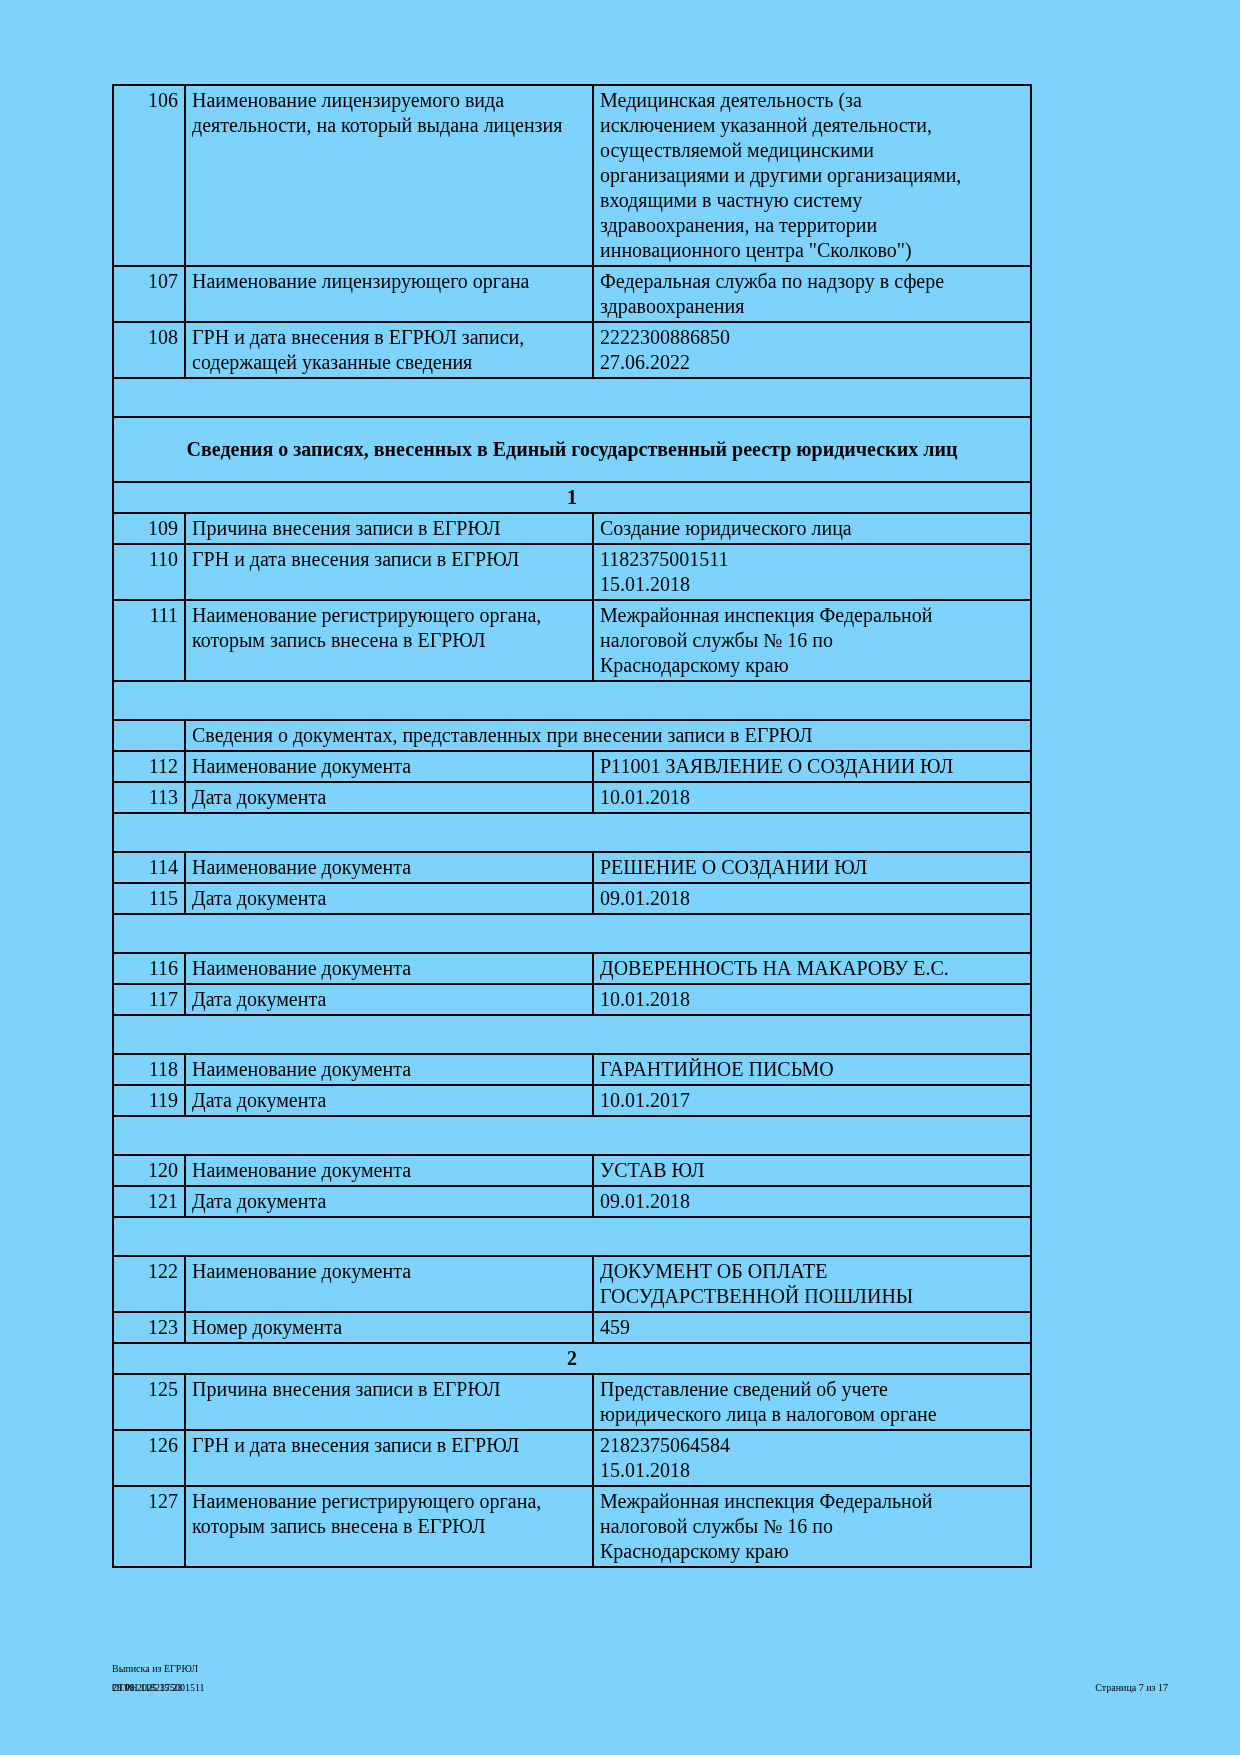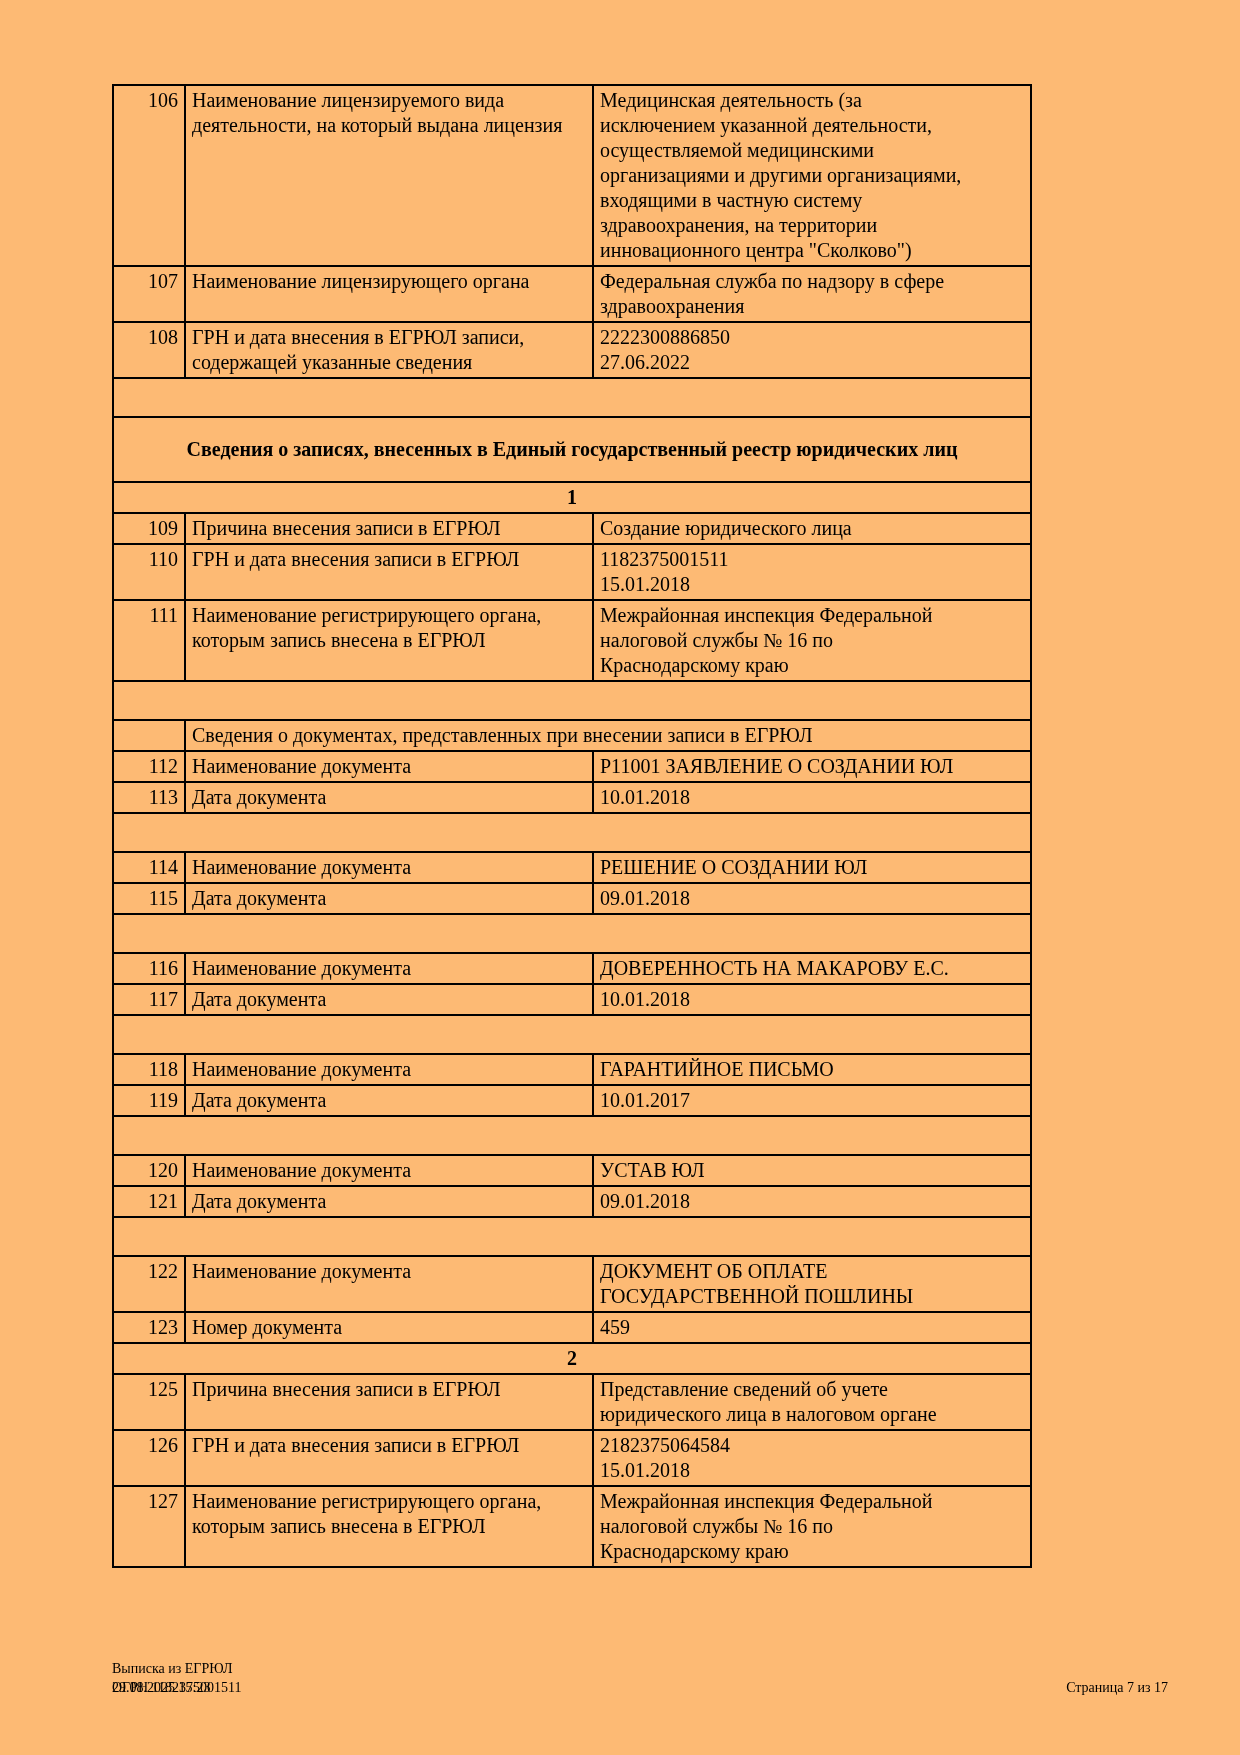--- a/index.html
+++ b/index.html
@@ -5,21 +5,21 @@
   html, body { margin: 0; padding: 0; }
   body {
     width: 1240px; height: 1755px;
     background: #ffffff;
     font-family: "Liberation Serif", serif;
     color: #000;
   }
   .page {
     position: relative;
     width: 1240px; height: 1755px;
-    background: #fdba74;
+    background: #7dd3fc;
     overflow: hidden;
   }
   table.egrul {
     position: absolute;
     left: 112px; top: 84px;
     width: 918px;
     border-collapse: collapse;
     table-layout: fixed;
   }
   table.egrul td {
@@ -42,21 +42,21 @@
     font-weight: bold;
     padding: 19px 4px;
   }
   tr.group td {
     text-align: center;
     font-weight: bold;
   }
   .footer {
     position: absolute;
     left: 112px; right: 72px; top: 1659px;
-    font-size: 14px;
+    font-size: 10px;
     line-height: 19px;
   }
   .footer-left { position: relative; }
   .footer-center {
     position: absolute; left: 0; right: 12px; top: 19px;
     text-align: left;
   }
   .footer-right {
     position: absolute; right: 0; top: 19px;
     text-align: left;

